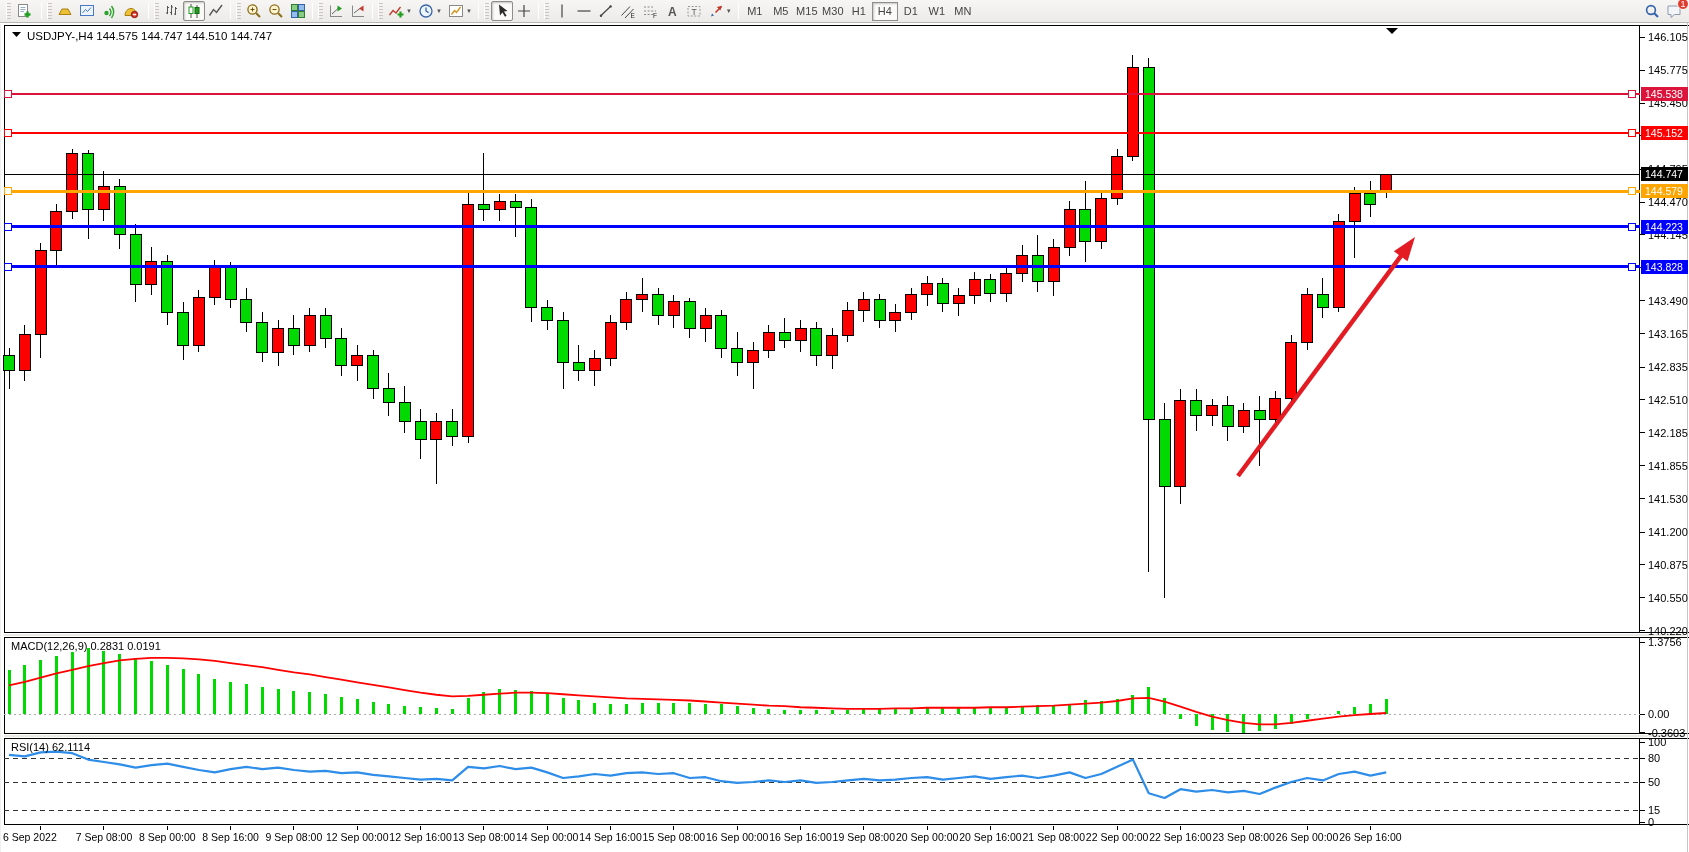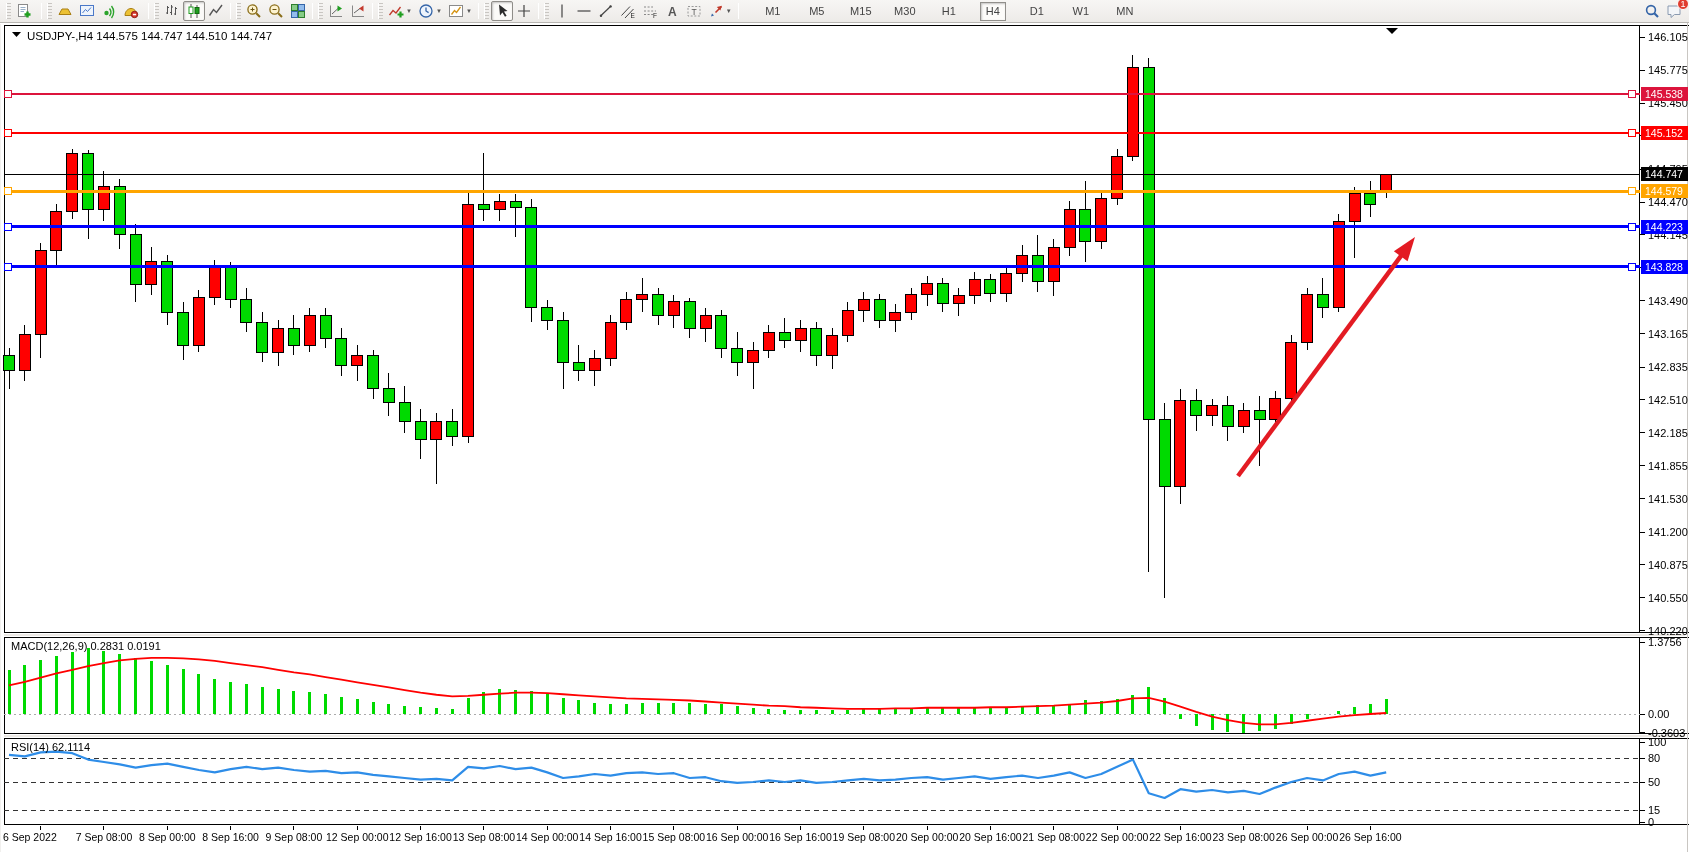--- a/index.html
+++ b/index.html
@@ -14,21 +14,21 @@
     background:repeating-linear-gradient(to bottom,#c9c6c2 0 1px,transparent 1px 3px);
     border-left:1px solid #fff; }
   .tbtn { height:20px; min-width:22px; display:flex; align-items:center; justify-content:center;
     padding:0 2px; border:1px solid transparent; border-radius:2px; color:#333; }
   .tbtn svg { display:block; }
   .tbtn .lbl { font-size:11px; margin-left:3px; white-space:nowrap; color:#222; }
   .tbtn.active { border:1px solid #8f8d89; background:#fbfaf8; box-shadow:inset 1px 1px 2px rgba(0,0,0,.22); }
   .caret { font-size:6px; color:#555; margin-left:2px; }
   .sep { width:1px; height:16px; background:#c6c3bf; border-right:1px solid #fff; margin:0 3px; }
   .tf { height:19px; min-width:26px; font-size:11px; color:#444; display:flex; align-items:center;
-    justify-content:center; border:1px solid transparent;margin-left:18px; }
+    justify-content:center; border:1px solid transparent; }
   .tf.active { border:1px solid #918f8b; background:#fcfbf9; box-shadow:inset 1px 1px 2px rgba(0,0,0,.22); }
   #right-tools { margin-left:auto; display:flex; align-items:center; }
   .badge { position:absolute; top:-4px; right:-5px; background:#e03c2e; color:#fff; font-size:9px;
     width:12px; height:12px; border-radius:50%; display:flex; align-items:center; justify-content:center;
     border:1px solid #fff; }
 
   
   #chart-wrap { position:absolute; left:0; top:0; width:1689px; height:852px; }
   #chart-svg { position:absolute; left:0; top:0; }
   .panel-hotspot { position:absolute; background:transparent; }

